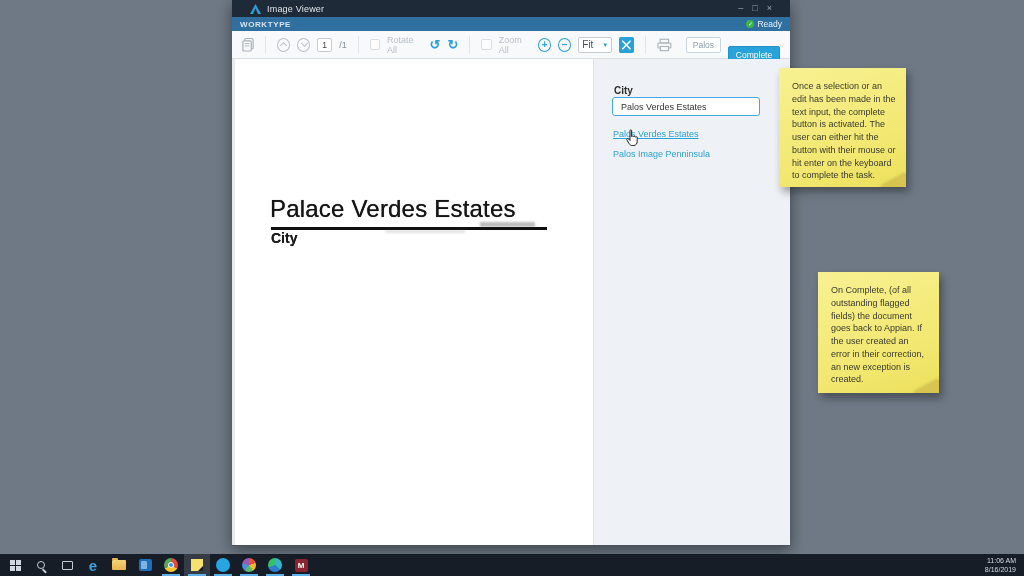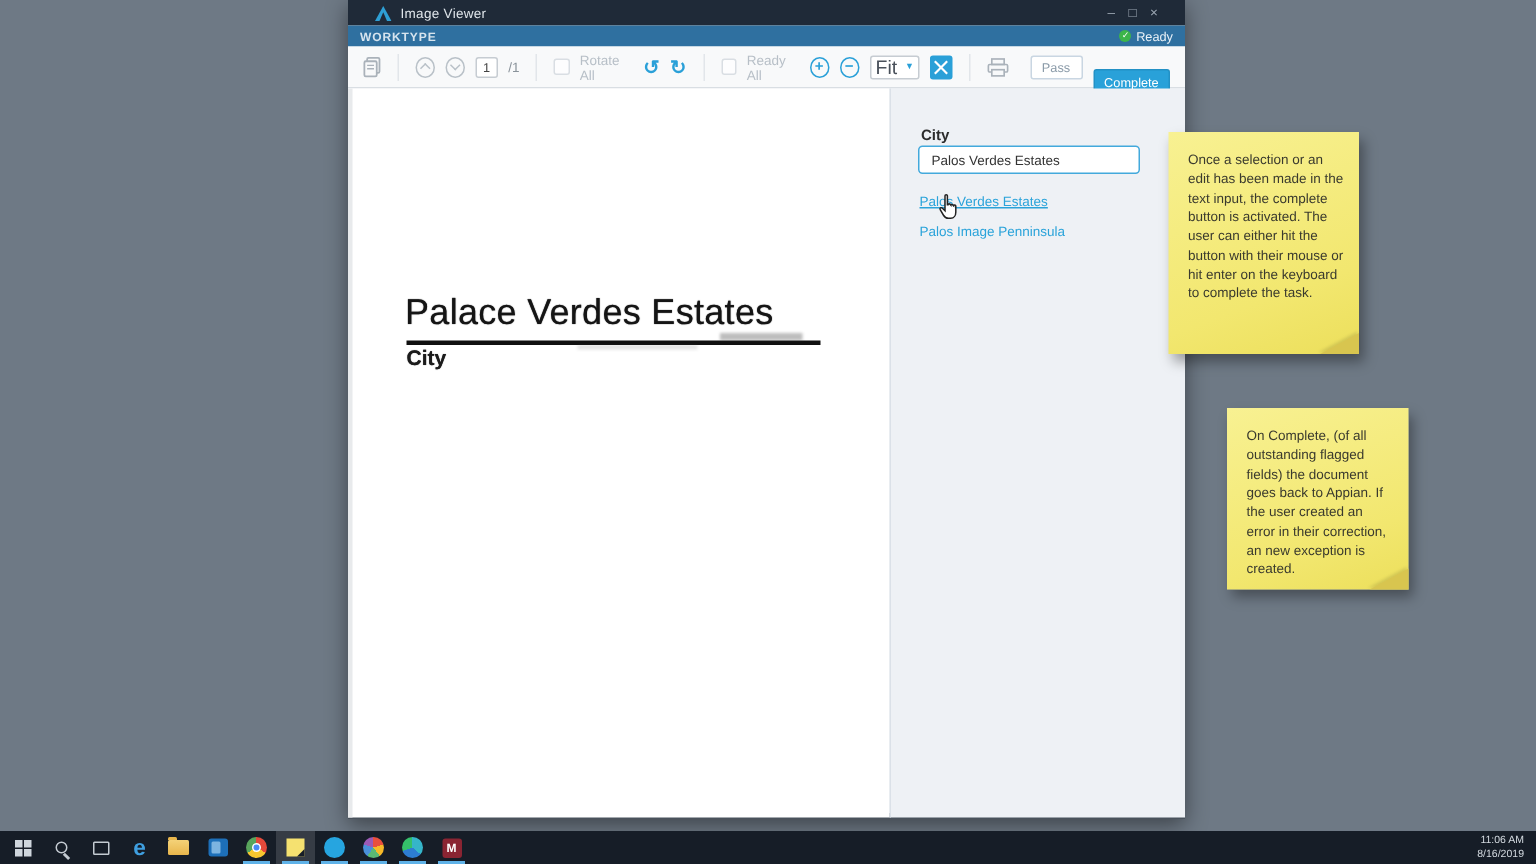--- a/index.html
+++ b/index.html
@@ -37,21 +37,21 @@
                 font-size:8.5px; text-align:center; color:#444; background:#fff;
                 font-family:"Liberation Sans",sans-serif; }
   .page-total { font-size:9px; color:#8a939b; }
   .checkbox { width:11px; height:11px; border:1px solid #d9dee3; border-radius:2px; background:#fdfdfe; }
   .tb-label { font-size:9px; color:#b7bfc7; }
   .rot-icon { font-size:13px; color:#2aa0d8; font-weight:bold; line-height:14px; }
   .pm-circle { width:14px; height:14px; border:1.5px solid #2aa0d8; border-radius:50%;
                color:#2aa0d8; font-size:10px; line-height:11px; text-align:center; font-weight:bold; }
   .fit-box { width:36px; height:16px; border:1px solid #c6ccd2; border-radius:2px; background:#fff;
              display:flex; align-items:center; padding:0 3px; }
-  .fit-text { font-size:13px; color:#49505a; flex:1; }
+  .fit-text { font-size:10px; color:#49505a; flex:1; }
   .fit-arrow { font-size:6px; color:#2aa0d8; }
   .expand-icon { width:16px; height:16px; background:#2aa0d8; border-radius:2px; }
   .print-icon { width:16px; height:14px; }
   .spacer { flex:1; }
   .btn-pass { width:38px; height:16px; background:#fff; border:1px solid #c9d6e2; border-radius:2px;
               color:#8a9aa8; font-size:8.5px; text-align:center; line-height:15px; }
   .btn-complete { width:56px; height:17px; background:#29a1d9; border:1px solid #2391c5; border-radius:2px;
                   color:#fff; font-size:8.5px; text-align:center; line-height:16px;margin-top:19px; }
 
   .content { display:flex; height:486px; }
@@ -71,21 +71,21 @@
   .panel-input { position:absolute; left:18px; top:38px; width:148px; height:19px;
                  border:1.5px solid #43a9dc; border-radius:3px; background:#fff; padding:0 8px;
                  font-size:9px; color:#333; font-family:"Liberation Sans",sans-serif; outline:none; }
   .sug-link { position:absolute; left:19px; font-size:9px; color:#2aa3da; cursor:pointer; }
   .sug-link.first { top:70px; text-decoration:underline; }
   .sug-link.second { top:90px; }
 
   
   .note { position:absolute; background:linear-gradient(160deg,#f8f192 0%, #f2e76f 70%, #ecdf5b 100%);
           box-shadow:3px 5px 8px rgba(0,0,0,.35); z-index:40; }
-  .note1 { left:779px; top:68px; width:127px; height:148px;margin-top:20px; }
+  .note1 { left:779px; top:68px; width:127px; height:119px; }
   .note2 { left:818px; top:272px; width:121px; height:121px; }
   .note-text { padding:12px 10px 0 13px; font-size:9px; line-height:1.42; color:#3a3a2e; }
   .note-fold { position:absolute; right:0; bottom:0; width:0; height:0;
                border-style:solid; border-width:0 0 14px 26px;
                border-color:transparent transparent #d8c54f transparent;
                filter:drop-shadow(-1px -1px 1px rgba(0,0,0,.12)); }
 
   
   .cursor { position:absolute; left:625px; top:129px; z-index:60; }
 
@@ -176,21 +176,21 @@
       <span class="page-total">/1</span>
       <div class="tb-divider"></div>
 
       <span class="checkbox"></span>
       <span class="tb-label">Rotate All</span>
       <span class="rot-icon">↺</span>
       <span class="rot-icon">↻</span>
       <div class="tb-divider"></div>
 
       <span class="checkbox"></span>
-      <span class="tb-label">Ready All</span>
+      <span class="tb-label">Zoom All</span>
       <span class="pm-circle">+</span>
       <span class="pm-circle">−</span>
 
       <div class="fit-box">
         <span class="fit-text">Fit</span>
         <span class="fit-arrow">▼</span>
       </div>
       <svg class="expand-icon" viewBox="0 0 16 16">
         <rect x="0" y="0" width="16" height="16" rx="2" fill="#2aa0d8"></rect>
         <line x1="3.5" y1="3.5" x2="12.5" y2="12.5" stroke="#fff" stroke-width="1.6"></line>
@@ -198,21 +198,21 @@
       </svg>
       <div class="tb-divider"></div>
 
       <svg class="print-icon" viewBox="0 0 16 14">
         <rect x="3.5" y="0.8" width="9" height="4" fill="none" stroke="#aab2ba" stroke-width="1.2"></rect>
         <rect x="1" y="4.8" width="14" height="5.5" rx="1" fill="none" stroke="#aab2ba" stroke-width="1.2"></rect>
         <rect x="3.5" y="8.6" width="9" height="4.5" fill="#f8f9fa" stroke="#aab2ba" stroke-width="1.2"></rect>
       </svg>
 
       <div class="spacer"></div>
-      <div class="btn-pass">Pass</div>
+      <div class="btn-pass">Palos</div>
       <div class="btn-complete">Complete</div>
     </div>
 
     <div class="content">
 
       <div class="doc-area">
         <div class="doc-heading">Palace Verdes Estates</div>
         <div class="doc-rule"></div>
         <div class="doc-smudge1"></div>
         <div class="doc-smudge2"></div>

